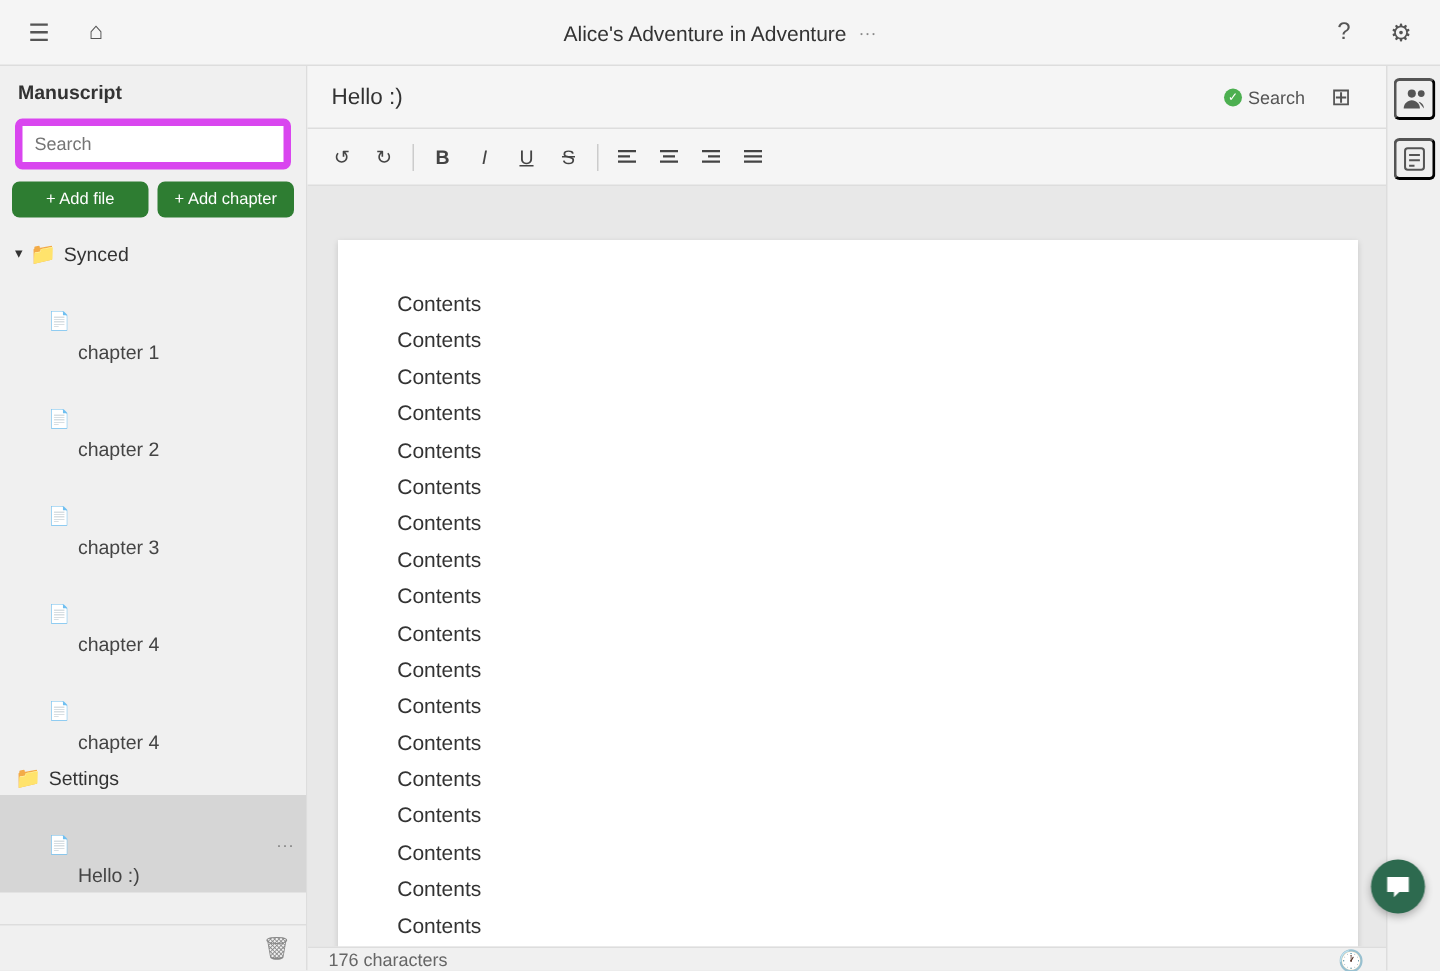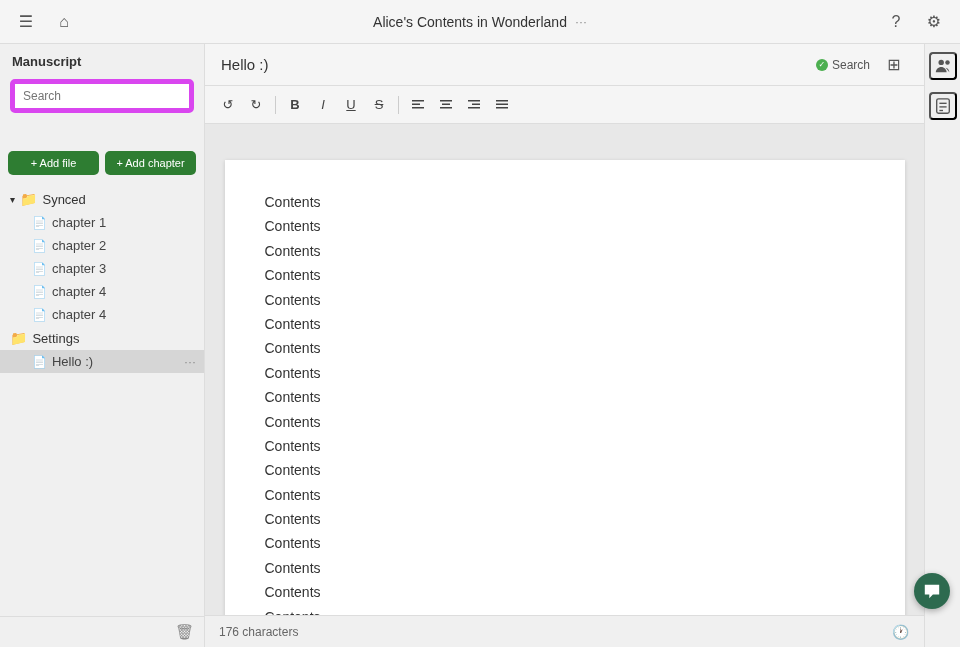--- a/index.html
+++ b/index.html
@@ -99,21 +99,20 @@
       gap: 6px;
     }
     .sidebar-btn {
       flex: 1;
       padding: 6px 4px;
       font-size: 11px;
       border: none;
       border-radius: 5px;
       cursor: pointer;
       font-weight: 500;
-      margin-top: 30px;
     }
     .sidebar-btn-primary {
       background: #2e7d32;
       color: #fff;
     }
     .sidebar-btn-secondary {
       background: #2e7d32;
       color: #fff;
     }
     .sidebar-tree {
@@ -145,20 +144,21 @@
     }
     .tree-item.active {
       background: #d6d6d6;
     }
     .doc-icon {
       font-size: 12px;
       color: #8a8a8a;
     }
     .tree-item-label {
       flex: 1;
+      margin-top: 42px;
     }
     .tree-item-dots {
       font-size: 12px;
       color: #888;
       visibility: hidden;
     }
     .tree-item.active .tree-item-dots,
     .tree-item:hover .tree-item-dots {
       visibility: visible;
     }
@@ -264,21 +264,21 @@
       box-shadow: 0 1px 4px rgba(0,0,0,0.15);
       margin-top: 16px;
     }
     .editor-line {
       font-size: 14px;
       color: #333;
       line-height: 1.6;
       padding: 1px 0;
     }
     .editor-footer {
-      height: 32px;
+      height: 16px;
       background: #f0f0f0;
       border-top: 1px solid #ddd;
       display: flex;
       align-items: center;
       justify-content: space-between;
       padding: 0 14px;
       flex-shrink: 0;
     }
     .char-count {
       font-size: 12px;
@@ -338,21 +338,21 @@
 <div class="top-bar">
   <div class="top-bar-left">
     <button class="icon-btn">
       <span>☰</span>
     </button>
     <button class="icon-btn">
       <span>⌂</span>
     </button>
   </div>
   <div class="top-bar-center">
-    <span>Alice's Contents in Wonderland</span>
+    <span>Alice's Adventure in Adventure</span>
     <span style="cursor:pointer;color:#888;font-size:12px;">···</span>
   </div>
   <div class="top-bar-right">
     <button class="icon-btn">
       <span>?</span>
     </button>
     <button class="icon-btn">
       <span>⚙</span>
     </button>
   </div>

